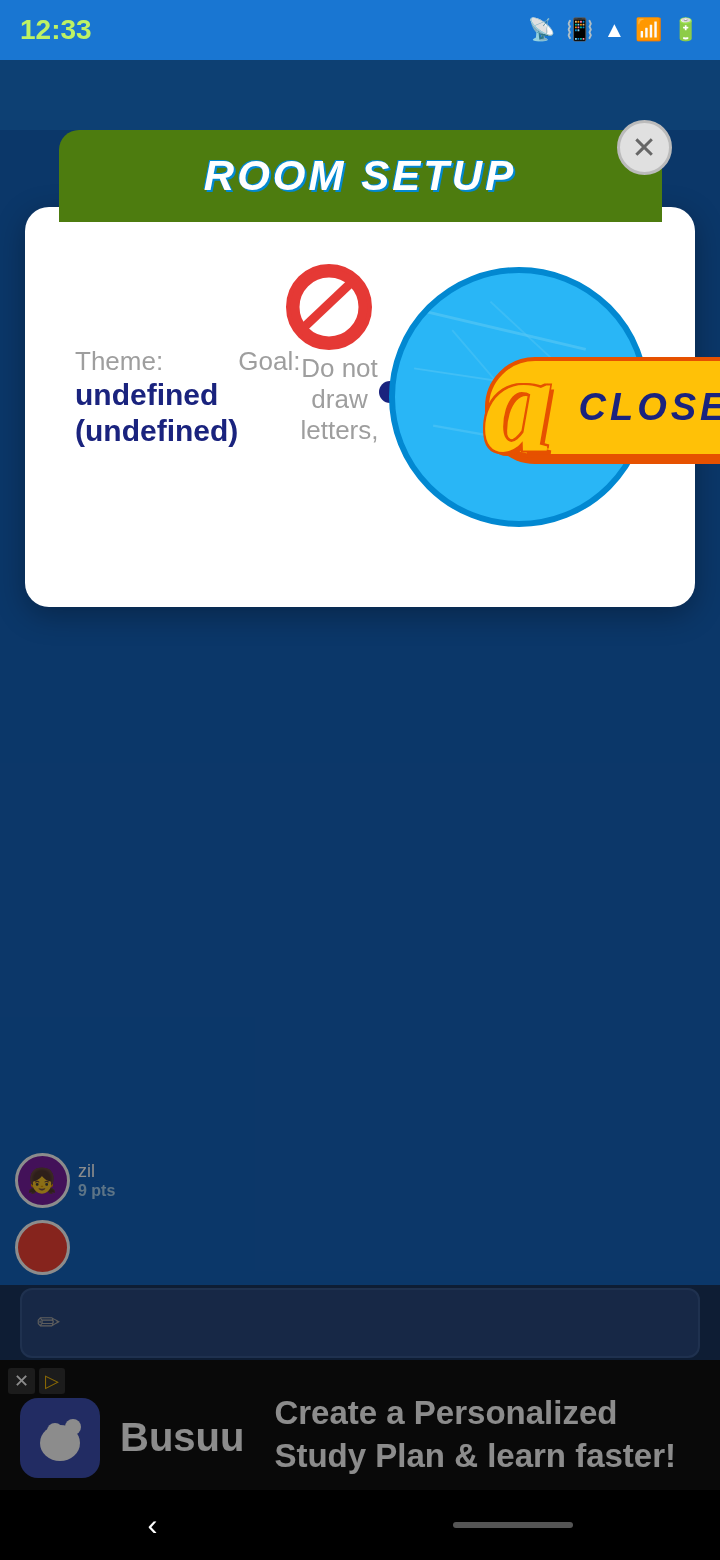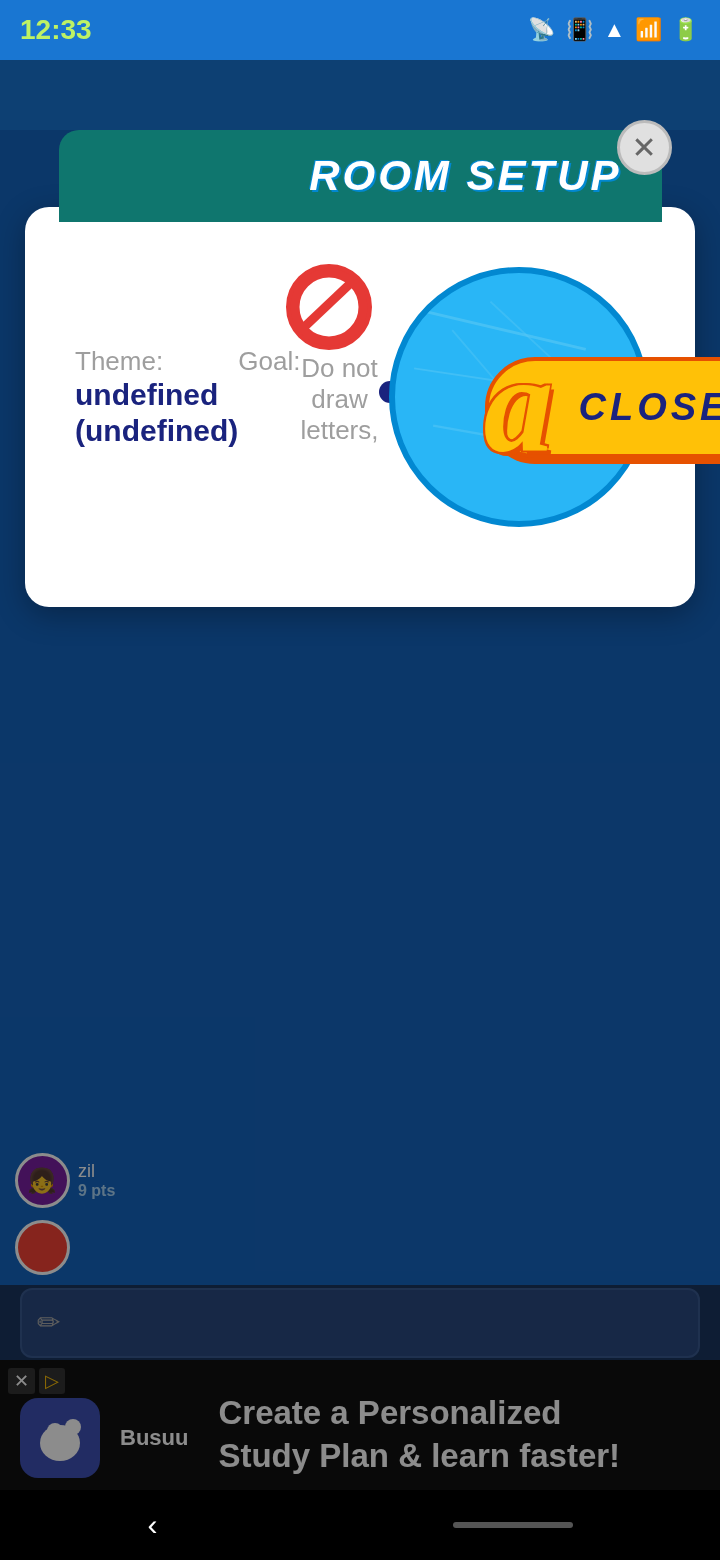--- a/index.html
+++ b/index.html
@@ -117,25 +117,25 @@
       top: 70px;
       left: 25px;
       right: 25px;
       z-index: 20;
       display: flex;
       flex-direction: column;
       align-items: center;
     }
 
     .modal-header {
-      background: #0f766e;
+      background: #4d7c0f;
       border-radius: 20px 20px 0 0;
       width: 90%;
       padding: 22px 40px;
-      text-align: right;
+      text-align: center;
       position: relative;
       z-index: 2;
     }
     .modal-title {
       color: white;
       font-size: 42px;
       font-weight: 900;
       font-style: italic;
       letter-spacing: 3px;
       text-shadow: 2px 2px 0px #0288d1, -1px -1px 0 #0288d1;
@@ -494,21 +494,21 @@
       <span class="ad-x">✕</span>
       <span class="ad-arrow">▷</span>
     </div>
     <div class="ad-logo">
       <svg width="50" height="50" viewBox="0 0 50 50" xmlns="http://www.w3.org/2000/svg">
         <ellipse cx="25" cy="30" rx="20" ry="18" fill="white"></ellipse>
         <ellipse cx="20" cy="18" rx="8" ry="8" fill="white"></ellipse>
         <ellipse cx="38" cy="14" rx="8" ry="8" fill="white"></ellipse>
       </svg>
     </div>
-    <div style="color:white; font-size:22px; font-weight:bold; margin-top:15px;">Busuu</div>
+    <div style="color:white; font-size:40px; font-weight:bold; margin-top:15px;">Busuu</div>
     <div class="ad-text-block" style="margin-left:10px;">
       <span class="ad-tagline">Create a Personalized</span>
       <span class="ad-tagline">Study Plan &amp; learn faster!</span>
     </div>
   </div>
 
 </div>
 
 <div class="nav-bar">
   <span class="nav-back">‹</span>

